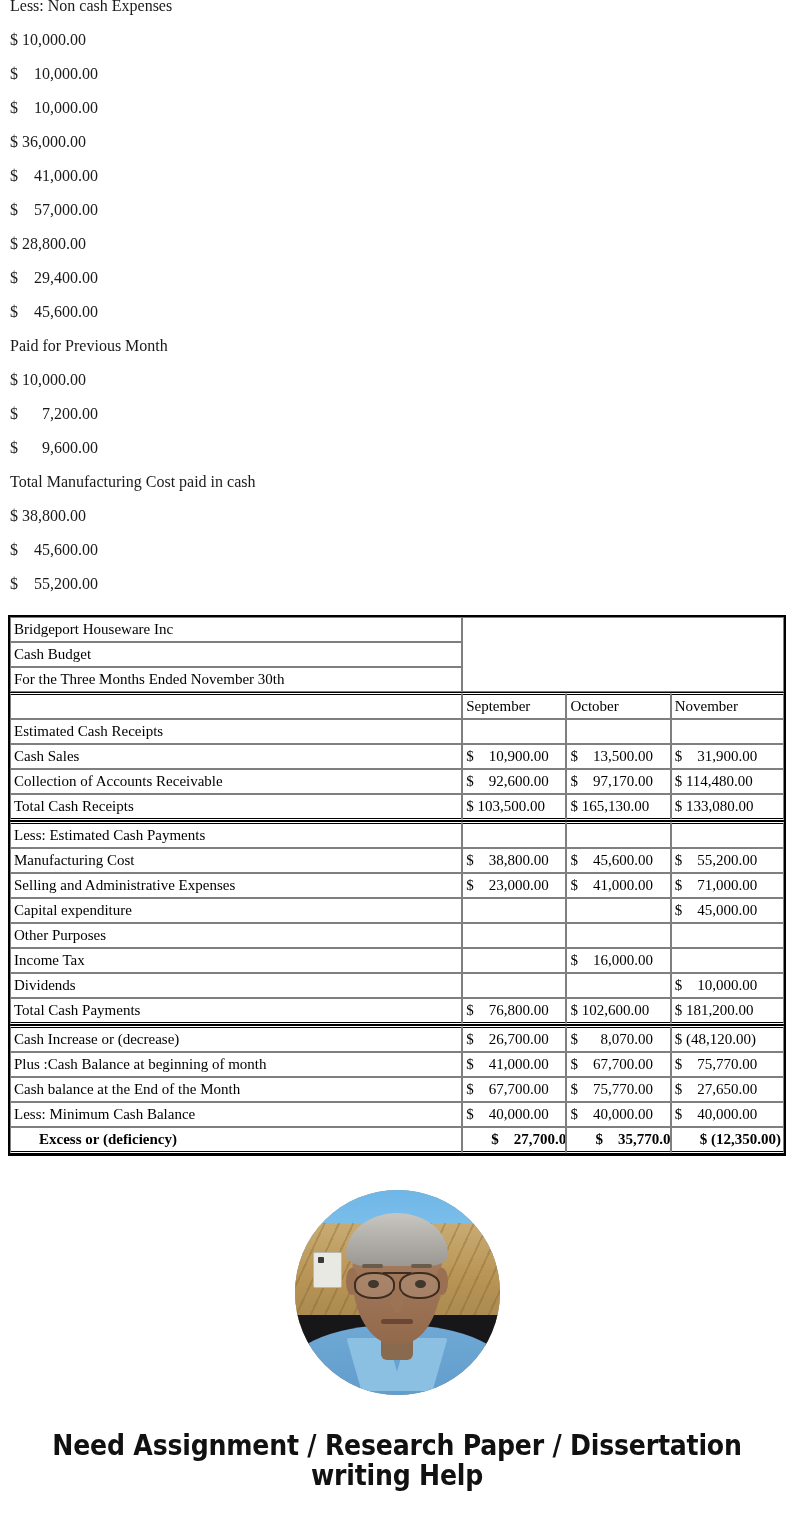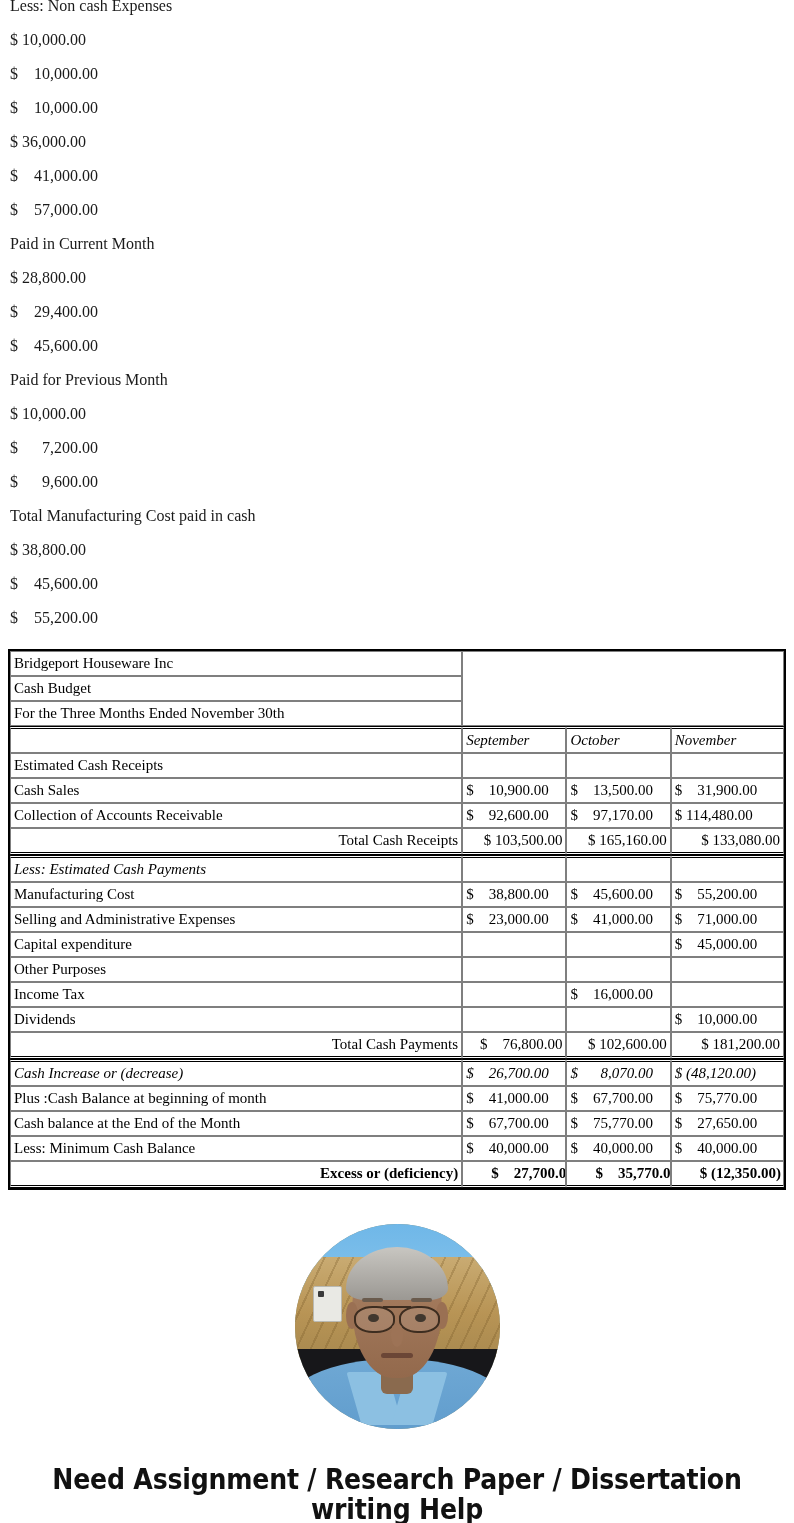--- a/index.html
+++ b/index.html
@@ -64,25 +64,23 @@
 
   td.label-cell { text-align: left; }
   td.num-cell   { text-align: left; }
   td.merged-blank {
     border: none;
     background: #ffffff;
   }
   td.indent { padding-left: 17px; margin-top: 20px; }
   tr.group-sep td {
     border-top: 3px double #000;
-    font-style: italic;
   }
   tr.total-row td {
     border-bottom: 3px double #000;
-    text-align: right;
   }
   tr.bold-row td { font-weight: bold; padding-left: 28px; }
 
   
   #avatar-block {
     margin-top: 34px;
     display: flex;
     justify-content: center;
   }
   .avatar {
@@ -276,21 +274,20 @@
 <body>
 
 <div id="top-list">
     <div class="tl-line">Less: Non cash Expenses</div>
     <div class="tl-line">$ 10,000.00</div>
     <div class="tl-line">$    10,000.00</div>
     <div class="tl-line">$    10,000.00</div>
     <div class="tl-line">$ 36,000.00</div>
     <div class="tl-line">$    41,000.00</div>
     <div class="tl-line">$    57,000.00</div>
-    <div class="tl-line">Paid in Current Month</div>
     <div class="tl-line">$ 28,800.00</div>
     <div class="tl-line">$    29,400.00</div>
     <div class="tl-line">$    45,600.00</div>
     <div class="tl-line">Paid for Previous Month</div>
     <div class="tl-line">$ 10,000.00</div>
     <div class="tl-line">$      7,200.00</div>
     <div class="tl-line">$      9,600.00</div>
     <div class="tl-line">Total Manufacturing Cost paid in cash</div>
     <div class="tl-line">$ 38,800.00</div>
     <div class="tl-line">$    45,600.00</div>
@@ -336,21 +333,21 @@
         </tr>
         <tr>
           <td class="label-cell">Collection of Accounts Receivable</td>
           <td class="num-cell">$    92,600.00</td>
           <td class="num-cell">$    97,170.00</td>
           <td class="num-cell">$ 114,480.00</td>
         </tr>
         <tr class="total-row">
           <td class="label-cell">Total Cash Receipts</td>
           <td class="num-cell">$ 103,500.00</td>
-          <td class="num-cell">$ 165,160.00</td>
+          <td class="num-cell">$ 165,130.00</td>
           <td class="num-cell">$ 133,080.00</td>
         </tr>
         <tr class="group-sep">
           <td class="label-cell">Less: Estimated Cash Payments</td>
           <td class="num-cell"></td>
           <td class="num-cell"></td>
           <td class="num-cell"></td>
         </tr>
         <tr>
           <td class="label-cell">Manufacturing Cost</td>

